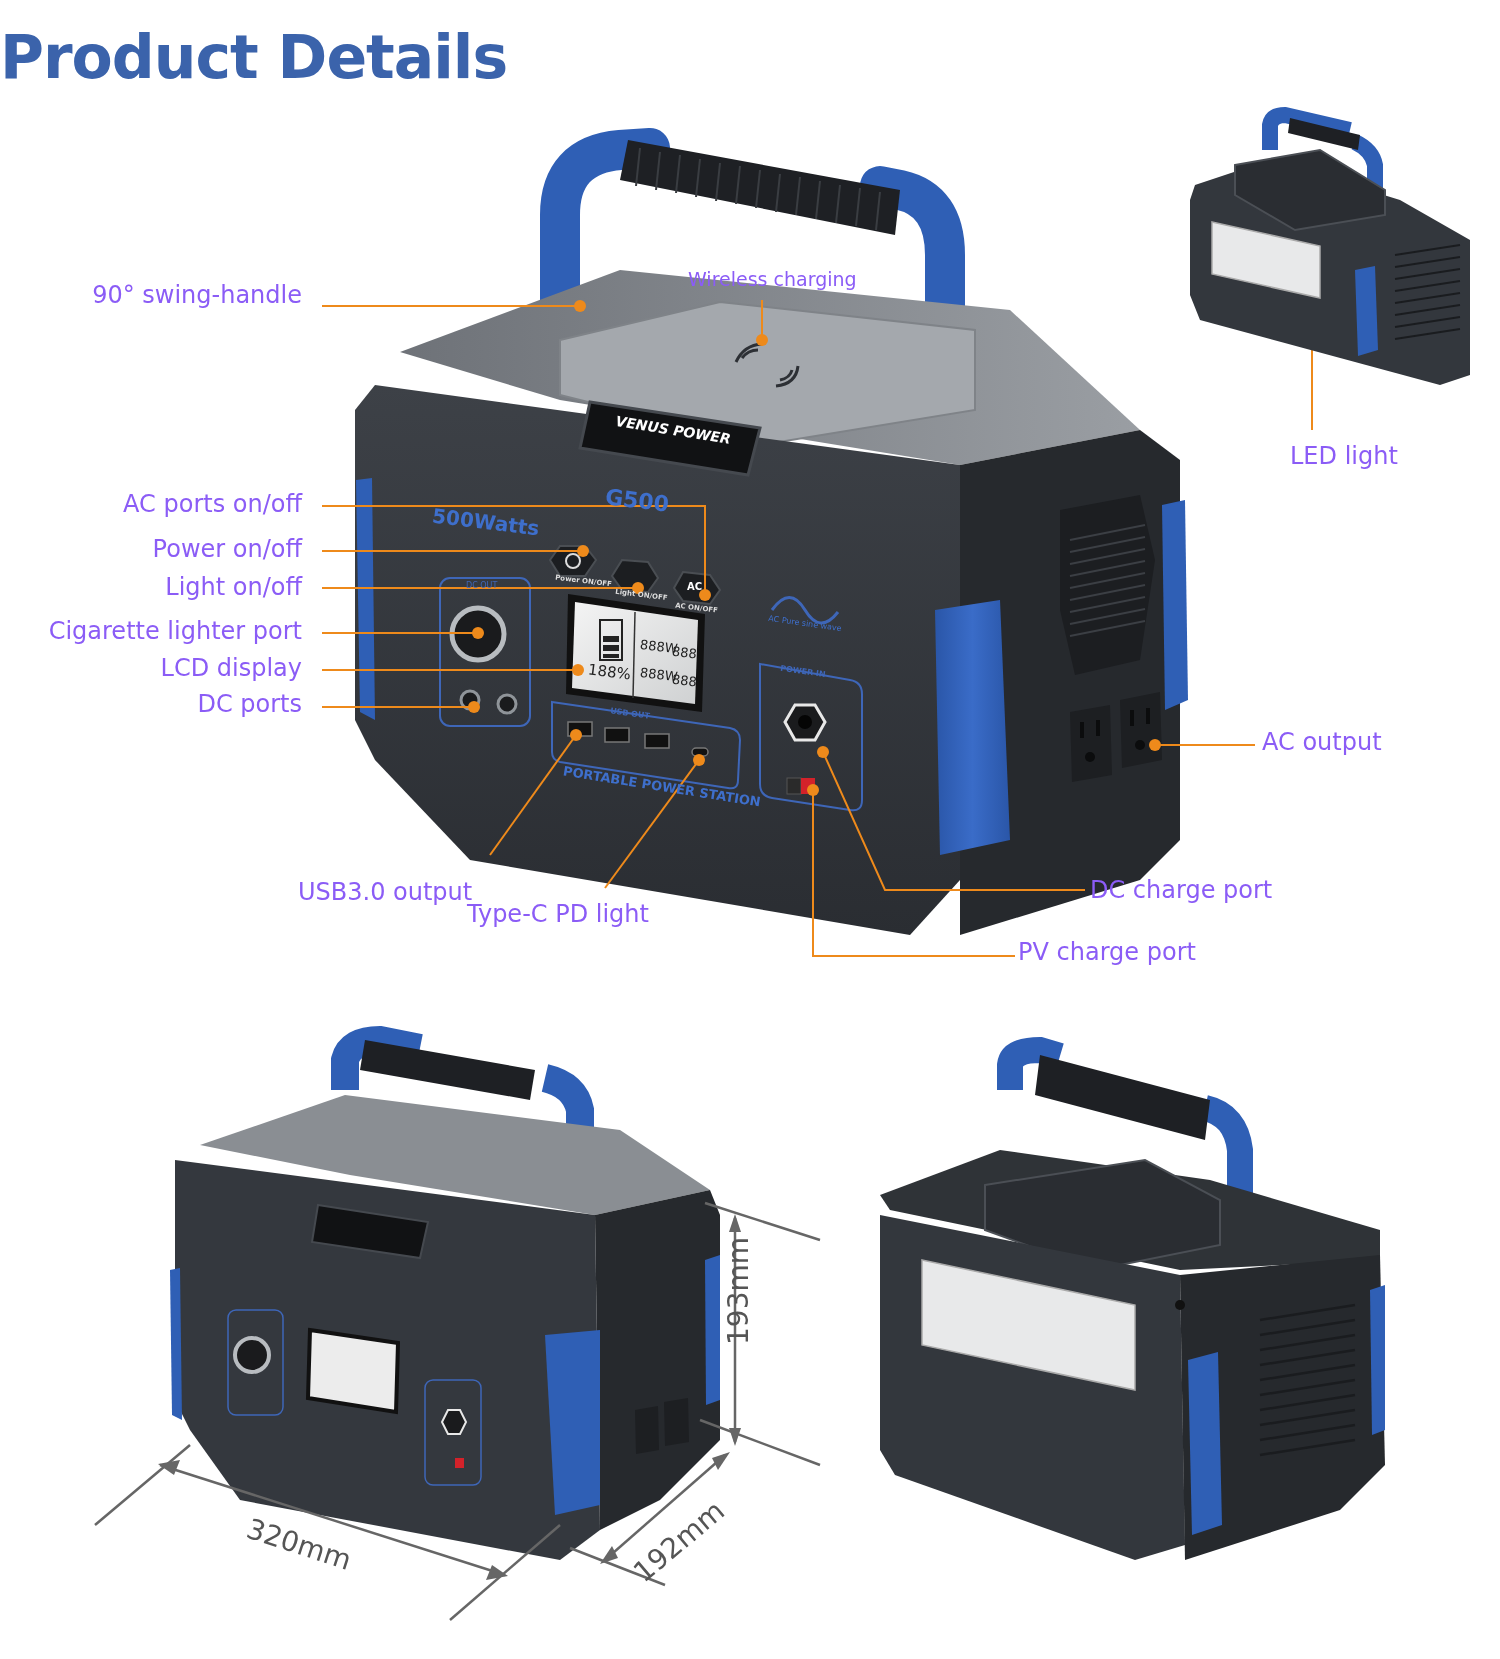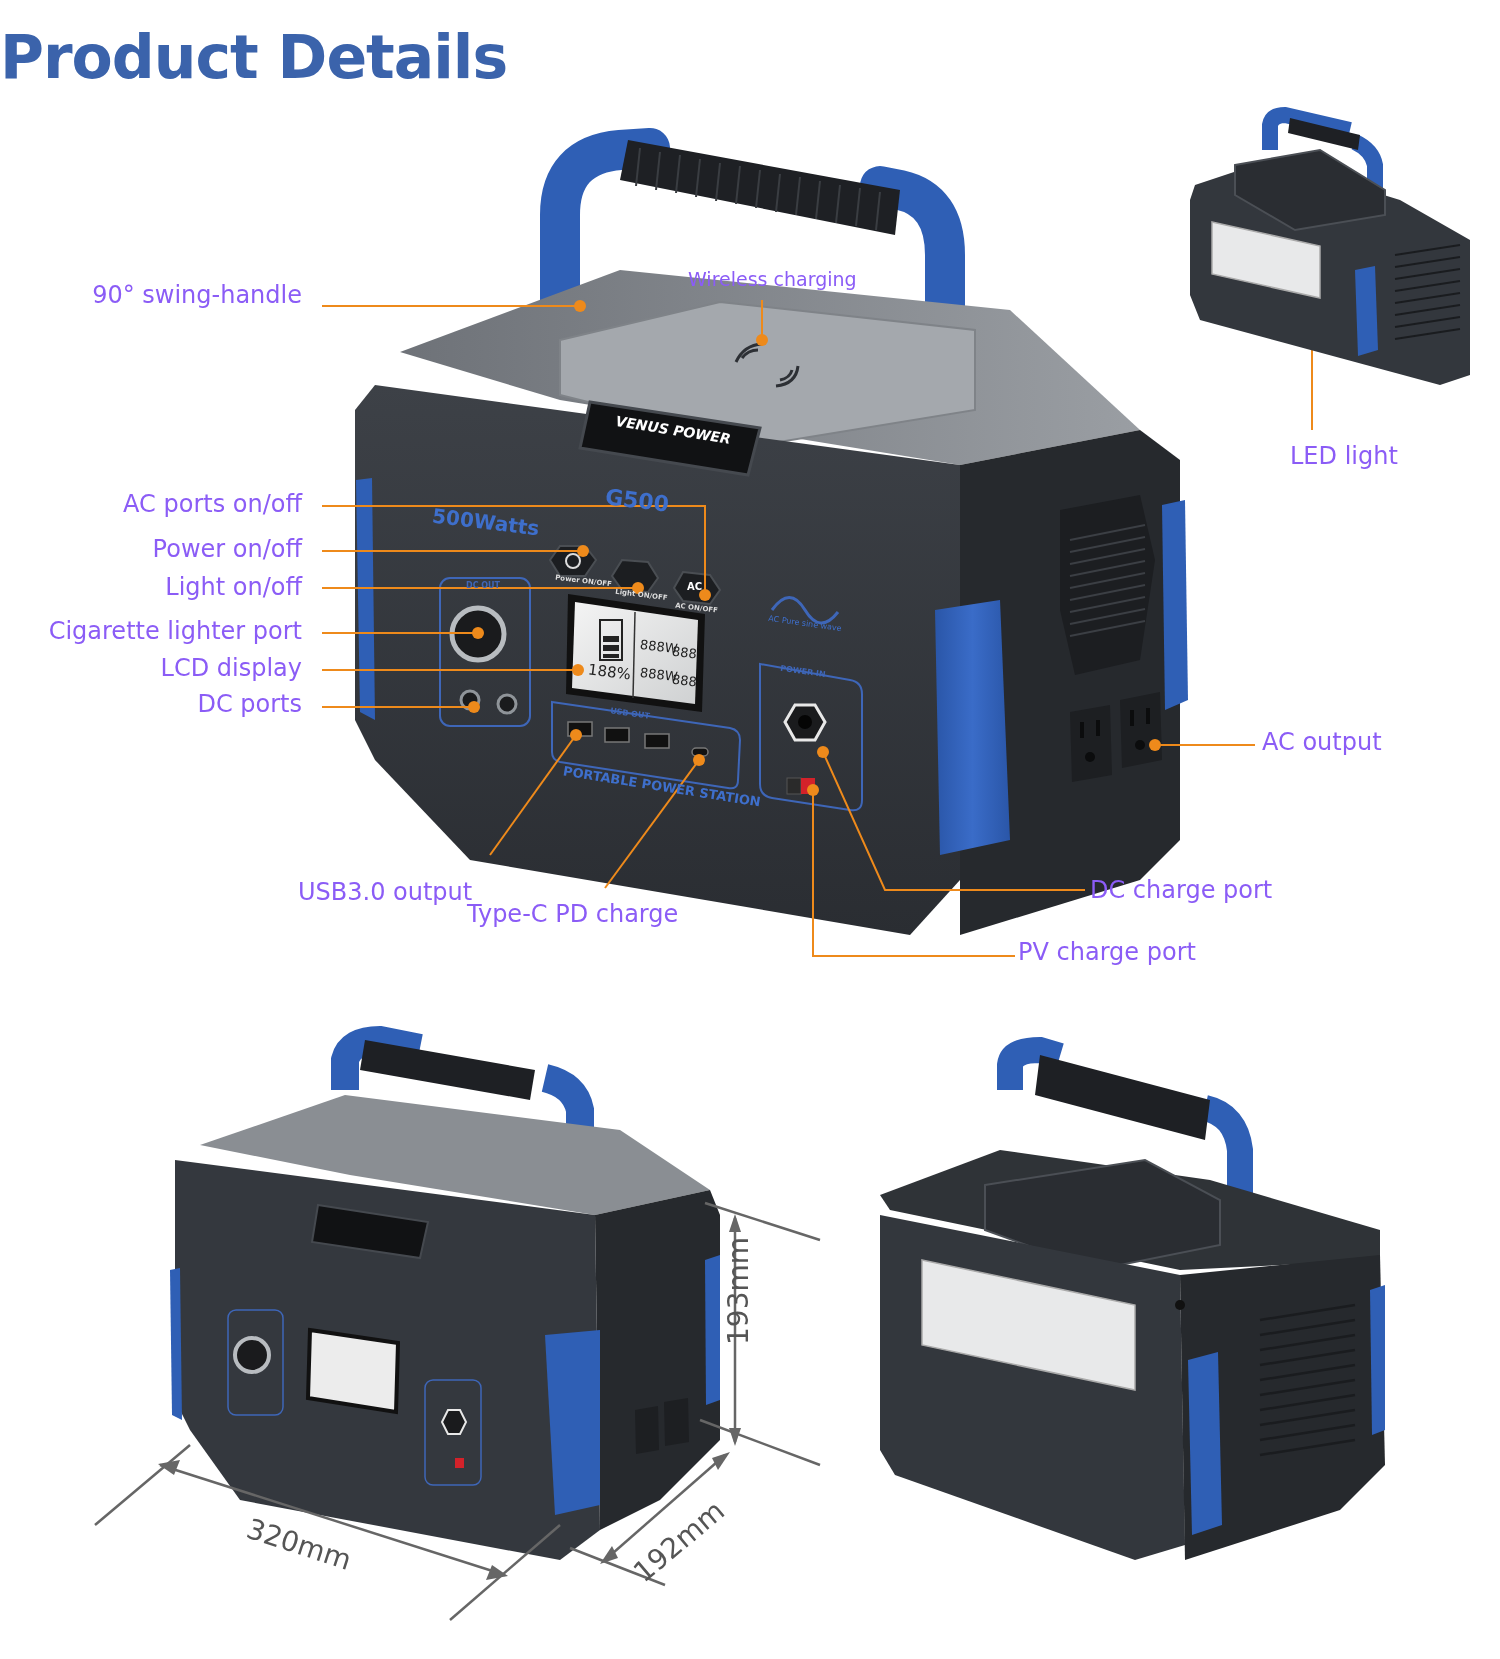--- a/index.html
+++ b/index.html
@@ -273,39 +273,39 @@
 
 <div class="label" style="left:615px;top:423px;font-size:14px;color:#fff;font-style:italic;transform:rotate(9deg);font-weight:bold;">VENUS POWER</div>
 <div class="label" style="left:605px;top:490px;font-size:22px;color:#3e6fcc;font-weight:bold;transform:rotate(7deg);">G500</div>
 <div class="label" style="left:432px;top:512px;font-size:20px;color:#3e6fcc;font-weight:bold;transform:rotate(7deg);">500Watts</div>
 <div class="label" style="left:562px;top:780px;font-size:13px;color:#3e6fcc;font-weight:bold;transform:rotate(9deg);">PORTABLE POWER STATION</div>
 <div class="label" style="left:768px;top:620px;font-size:8px;color:#3e6fcc;transform:rotate(8deg);">AC Pure sine wave</div>
 <div class="label" style="left:555px;top:578px;font-size:7px;color:#ddd;font-weight:bold;transform:rotate(7deg);">Power ON/OFF</div>
 <div class="label" style="left:615px;top:592px;font-size:7px;color:#ddd;font-weight:bold;transform:rotate(7deg);">Light ON/OFF</div>
 <div class="label" style="left:687px;top:582px;font-size:10px;color:#fff;font-weight:bold;">AC</div>
 <div class="label" style="left:675px;top:605px;font-size:7px;color:#ddd;font-weight:bold;transform:rotate(7deg);">AC ON/OFF</div>
-<div class="label" style="left:466px;top:582px;font-size:8px;color:#3e66b8;font-weight:bold;">DC OUT</div>
+<div class="label" style="left:466px;top:582px;font-size:8px;color:#3e66b8;">DC OUT</div>
 <div class="label" style="left:588px;top:665px;font-size:15px;color:#222;transform:rotate(7deg);"><span>188</span><span>%</span></div>
 <div class="label" style="left:640px;top:640px;font-size:13px;color:#222;transform:rotate(7deg);"><span>888</span><span>W</span></div>
 <div class="label" style="left:672px;top:646px;font-size:13px;color:#222;transform:rotate(7deg);"><span>888</span></div>
 <div class="label" style="left:640px;top:668px;font-size:13px;color:#222;transform:rotate(7deg);"><span>888</span><span>W</span></div>
 <div class="label" style="left:672px;top:674px;font-size:13px;color:#222;transform:rotate(7deg);"><span>888</span></div>
 <div class="label" style="left:610px;top:710px;font-size:8px;color:#3e66b8;font-weight:bold;transform:rotate(8deg);">USB OUT</div>
 <div class="label" style="left:780px;top:668px;font-size:8px;color:#3e66b8;font-weight:bold;transform:rotate(8deg);">POWER IN</div>
 
 <div class="label right" style="right:1198px;top:283px;">90° swing-handle</div>
 <div class="label small" style="left:688px;top:270px;">Wireless charging</div>
 <div class="label" style="left:1290px;top:444px;">LED light</div>
 <div class="label right" style="right:1198px;top:492px;">AC ports on/off</div>
 <div class="label right" style="right:1198px;top:537px;">Power on/off</div>
 <div class="label right" style="right:1198px;top:575px;">Light on/off</div>
 <div class="label right" style="right:1198px;top:619px;margin-left:48px;">Cigarette lighter port</div>
 <div class="label right" style="right:1198px;top:656px;">LCD display</div>
 <div class="label right" style="right:1198px;top:692px;">DC ports</div>
 <div class="label" style="left:1262px;top:730px;">AC output</div>
 <div class="label" style="left:298px;top:848px;margin-top:32px;">USB3.0 output</div>
-<div class="label" style="left:467px;top:902px;">Type-C PD charge</div>
+<div class="label" style="left:467px;top:902px;">Type-C PD light</div>
 <div class="label" style="left:1090px;top:878px;">DC charge port</div>
 <div class="label" style="left:1018px;top:940px;">PV charge port</div>
 
 <div class="dim-text" style="left:245px;top:1528px;transform:rotate(18deg);">320mm</div>
 <div class="dim-text" style="left:625px;top:1525px;transform:rotate(-40deg);">192mm</div>
 <div class="dim-text" style="left:722px;top:1345px;transform:rotate(-90deg);transform-origin:left top;">193mm</div>
 
 </body></html>

